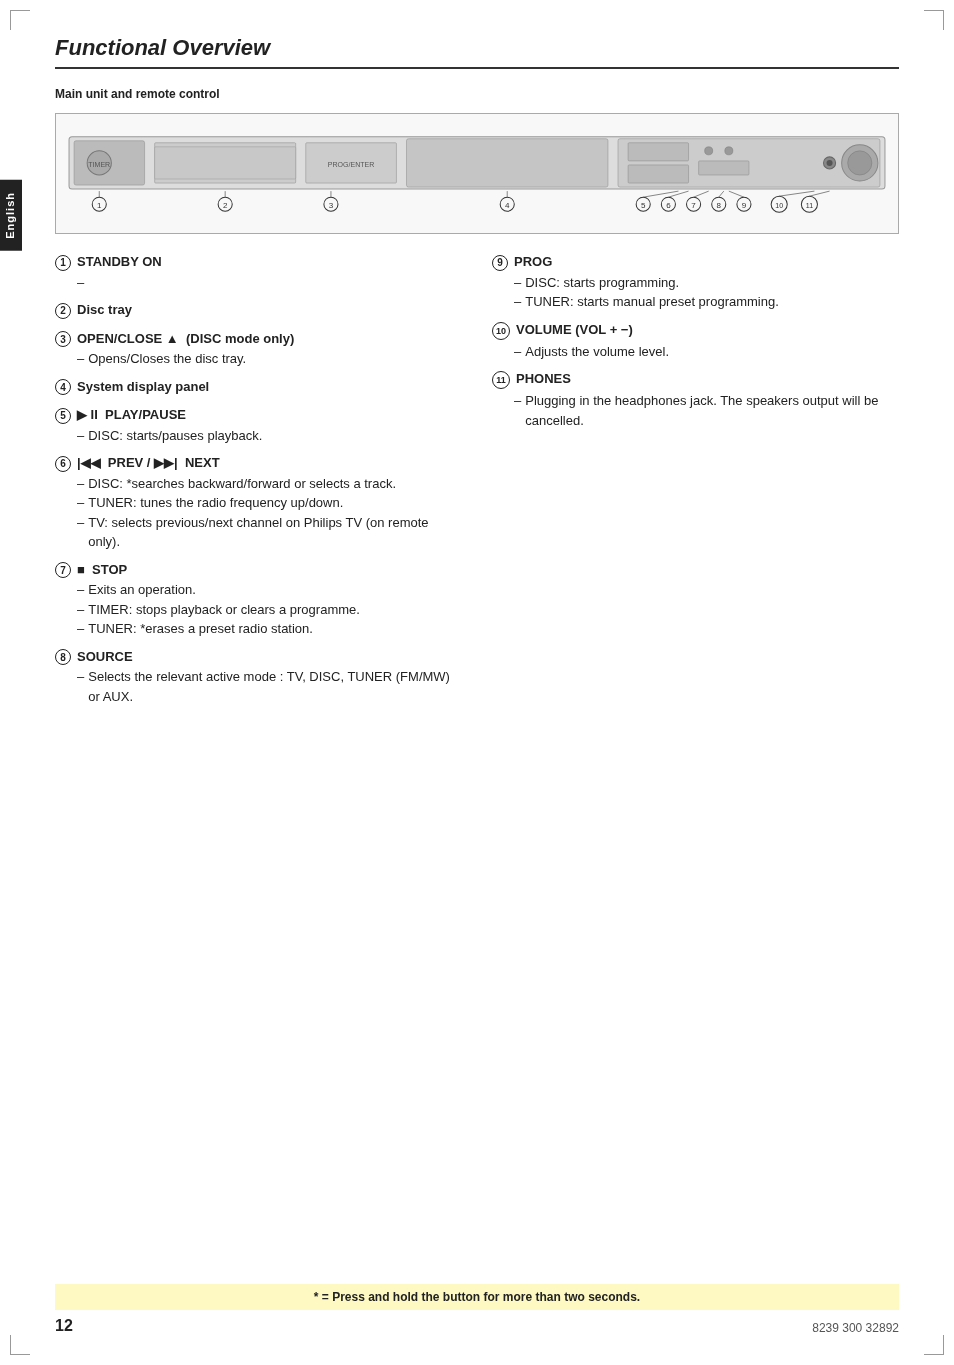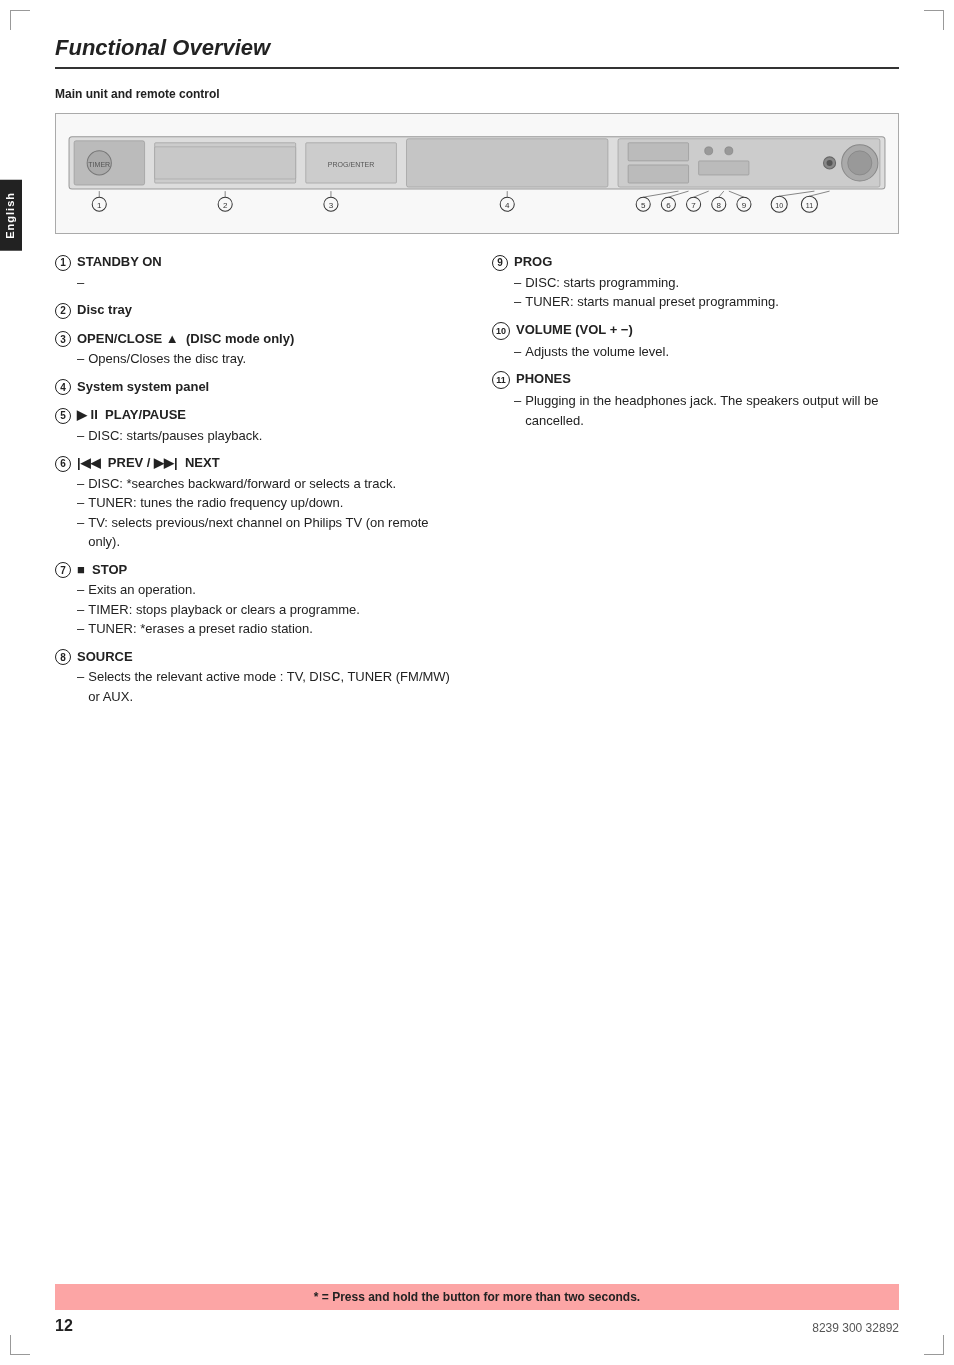--- a/index.html
+++ b/index.html
@@ -133,21 +133,21 @@
     .dash {
       flex-shrink: 0;
     }
 
     
     .footer-note {
       position: absolute;
       bottom: 55px;
       left: 55px;
       right: 55px;
-      background: #fca5a5;
+      background: #fef9c3;
       text-align: center;
       font-size: 12px;
       padding: 6px;
       font-weight: bold;
     }
 
     
     .page-number {
       position: absolute;
       bottom: 30px;
@@ -295,21 +295,21 @@
           <div class="feature-desc-line">
               <span class="dash">–</span>
               <span>Opens/Closes the disc tray.</span>
             </div>
         </div>
       </div>
 
       <div class="feature-item">
         <div class="feature-heading">
           <span class="circle-num">4</span>
-          <span><b>System system panel</b></span>
+          <span><b>System display panel</b></span>
         </div>
       </div>
 
       <div class="feature-item">
         <div class="feature-heading">
           <span class="circle-num">5</span>
           <span><b>▶ II&nbsp; PLAY/PAUSE</b></span>
         </div>
         <div class="feature-desc">
           <div class="feature-desc-line">

